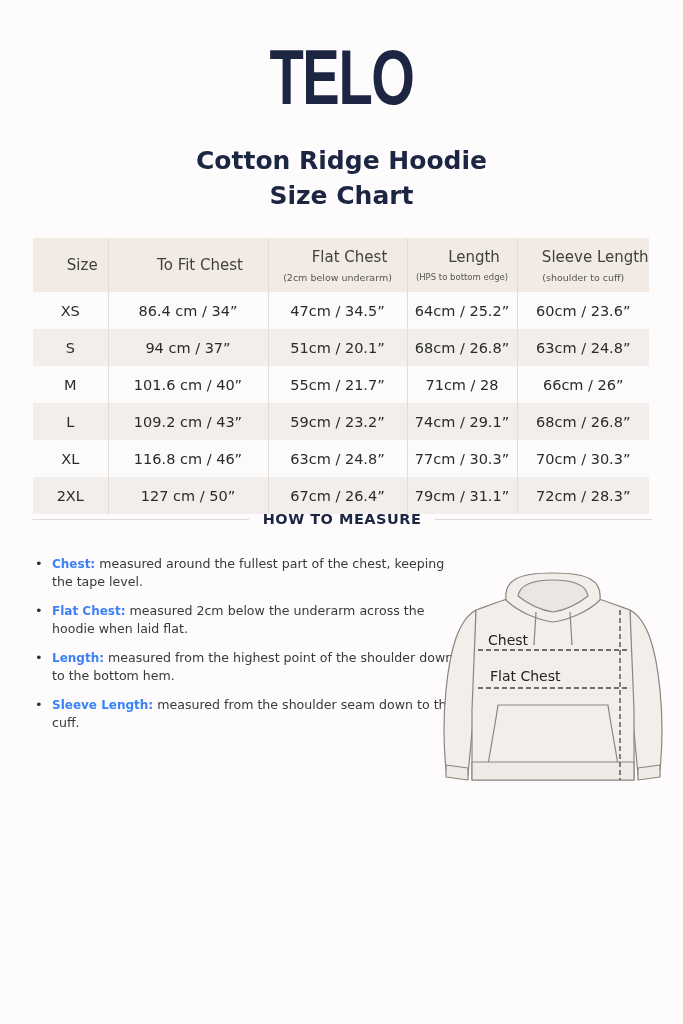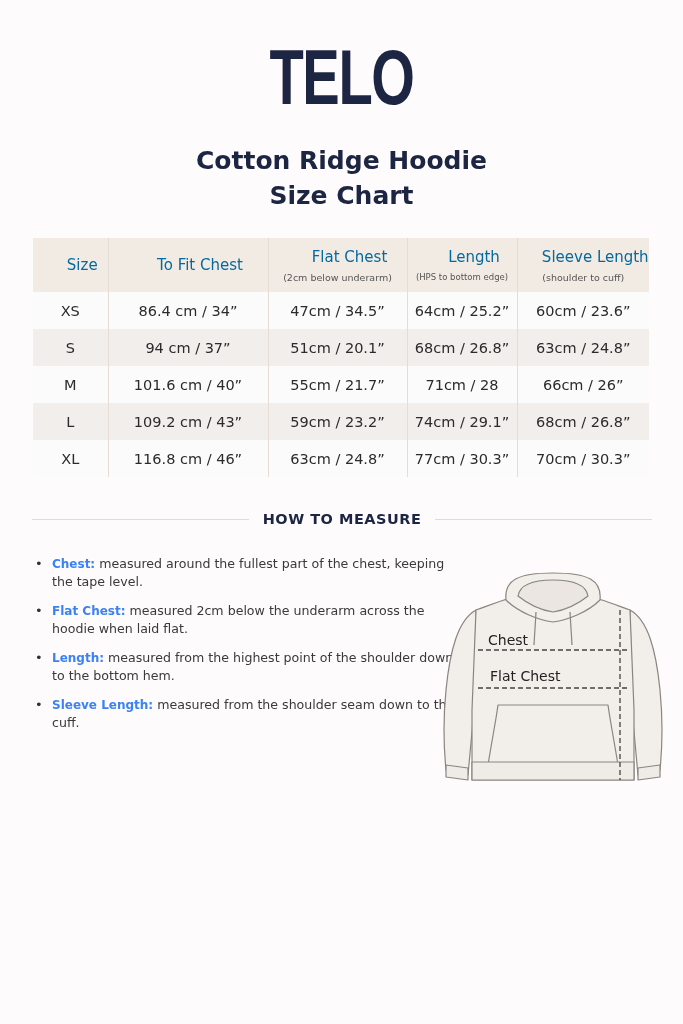--- a/index.html
+++ b/index.html
@@ -22,21 +22,21 @@
     position: absolute; top: 238px; left: 33px; width: 616px;
     border-collapse: collapse; table-layout: fixed;
     font-family: "DejaVu Sans", sans-serif; color: #2b2b2b;
   }
   table.sizes th, table.sizes td {
     border-left: 1px solid #e3ddd6; text-align: center; vertical-align: middle;
     font-weight: normal;
   }
   table.sizes th:first-child, table.sizes td:first-child { border-left: none; }
   table.sizes thead tr { background: #f2ebe3; height: 54px; }
-  table.sizes th .h-main { display: block; font-size: 15px; color: #0369a1; line-height: 18px; padding-left: 24px; }
+  table.sizes th .h-main { display: block; font-size: 15px; color: #404040; line-height: 18px; padding-left: 24px; }
   table.sizes th .h-sub { display: block; font-size: 9.5px; color: #555; margin-top: 6px; line-height: 11px; white-space: nowrap; }
   table.sizes th.single .h-main { font-size: 15px; }
   table.sizes tbody tr { height: 37px; }
   table.sizes tbody tr:nth-child(odd) { background: #fcfbfb; }
   table.sizes tbody tr:nth-child(even) { background: #f1eeec; }
   table.sizes td { font-size: 14.5px; color: #2b2b2b; white-space: nowrap; }
 
   .divider {
     position: absolute; top: 508px; left: 32px; width: 620px; height: 22px;
     display: flex; align-items: center;
@@ -124,20 +124,27 @@
       <td>74cm / 29.1”</td>
       <td>68cm / 26.8”</td>
     </tr>
     <tr>
       <td>XL</td>
       <td>116.8 cm / 46”</td>
       <td>63cm / 24.8”</td>
       <td>77cm / 30.3”</td>
       <td>70cm / 30.3”</td>
     </tr>
+    <tr>
+      <td>2XL</td>
+      <td>127 cm / 50”</td>
+      <td>67cm / 26.4”</td>
+      <td>79cm / 31.1”</td>
+      <td>72cm / 28.3”</td>
+    </tr>
   </tbody>
 </table>
 
 <div class="divider">
   <div class="line"></div>
   <div class="label">HOW TO MEASURE</div>
   <div class="line"></div>
 </div>
 
 <ul class="measure">

